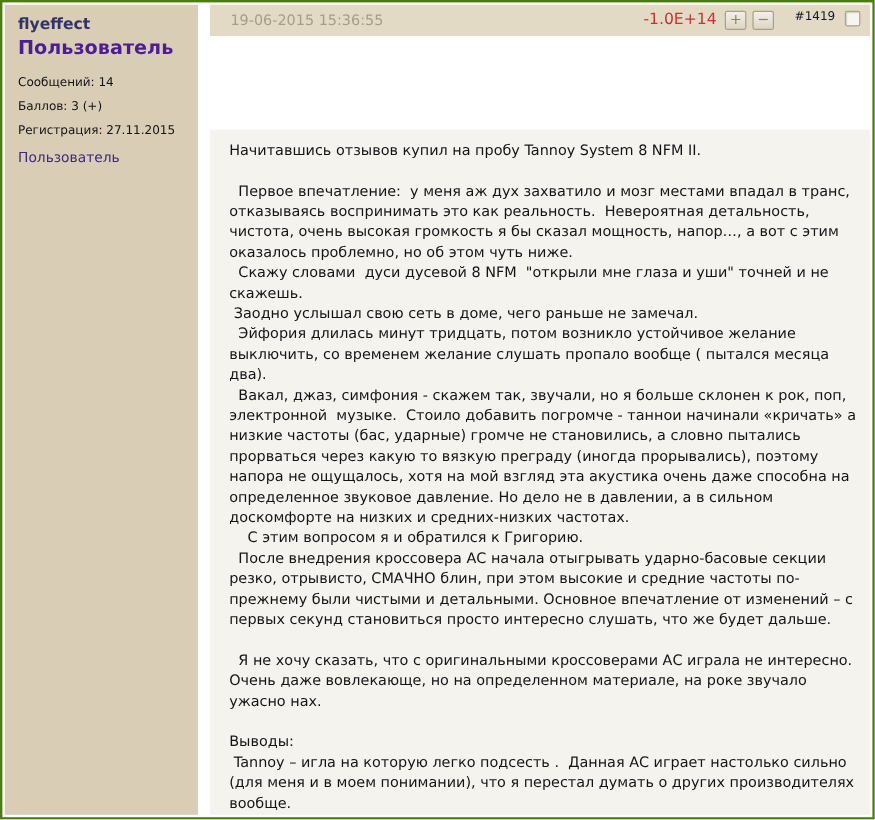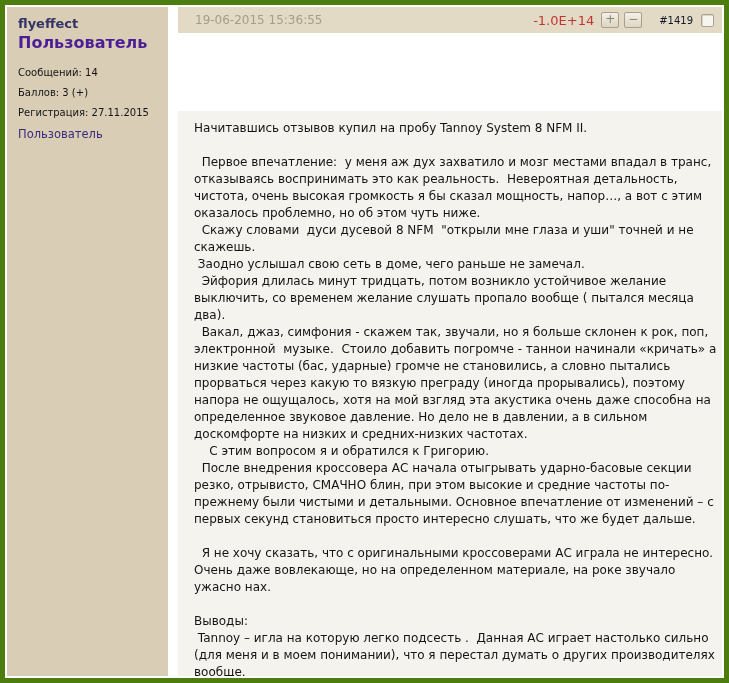--- a/index.html
+++ b/index.html
@@ -2,21 +2,21 @@
 <html><head>
 <meta charset="utf-8">
 <style>
   * { margin: 0; padding: 0; box-sizing: border-box; }
   html, body { background: #ffffff; }
   body { font-family: "DejaVu Sans", "Liberation Sans", sans-serif; }
 
   .page {
     width: 729px; height: 683px;
     background: #ffffff;
-    border: 5px solid #4d7c0f;
+    border: 2px solid #4d7c0f;
     padding: 2px;
     display: flex;
     gap: 10px;
   }
 
   
   .sidebar {
     width: 161px;
     background: #d9cdb6;
     padding: 9px 11px;
@@ -45,21 +45,21 @@
   .post-header {
     height: 26px;
     background: #e3dac5;
     margin-bottom: 5px;
     display: flex; align-items: center;
     padding: 0 8px 0 17px;
   }
   .timestamp { font-size: 12px; color: #a59c89; }
   .header-right {
     margin-left: auto;
-    display: flex; align-items: center;
+    display: flex; 
   }
   .rating { font-size: 13px; color: #c23535; margin-right: 7px; }
   .vote-btn {
     width: 18px; height: 16px;
     margin-right: 5px;
     background: linear-gradient(#f4f0e8, #ddd5c4);
     border: 1px solid #a9a08c;
     border-radius: 2px;
     color: #8a8172;
     font-size: 12px; line-height: 13px; text-align: center;

